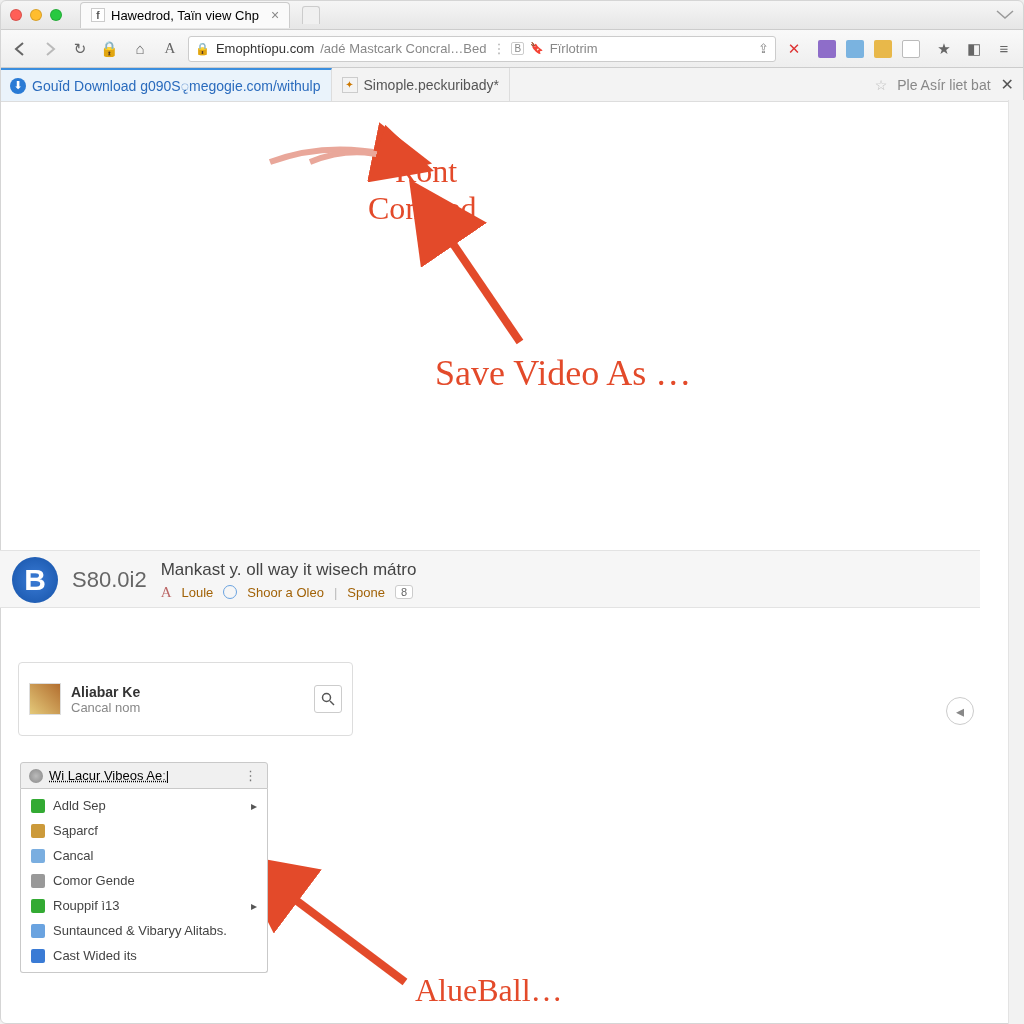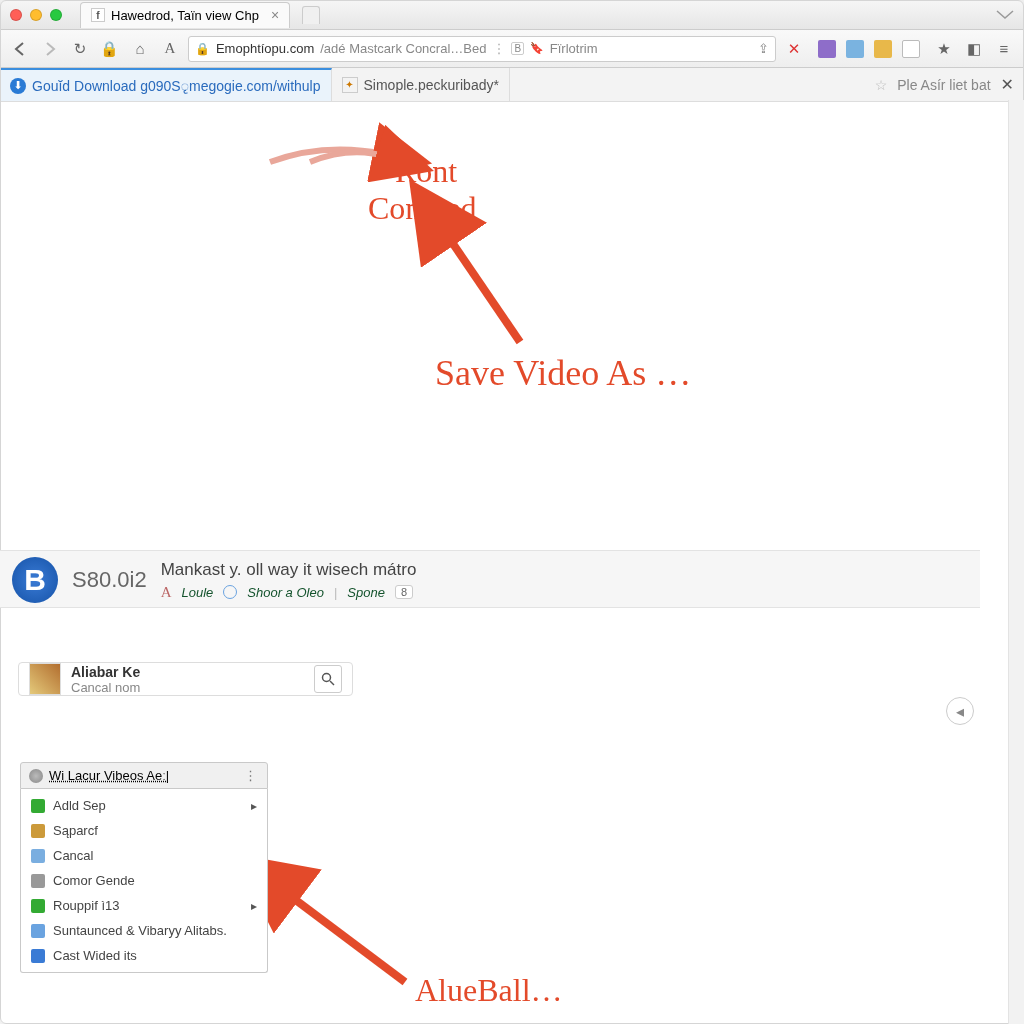--- a/index.html
+++ b/index.html
@@ -46,25 +46,25 @@
   .panel-actions { position:absolute; right:50px; top:454px; display:flex; gap:10px; align-items:center; }
   .panel-actions .tbtn2 { width:26px; height:26px; border:1px solid #ddd; background:#fff; border-radius:3px; display:flex; align-items:center; justify-content:center; color:#666; font-size:13px; }
   .rom-label { font-size:12px; font-weight:bold; color:#555; letter-spacing:.5px; margin-right:2px;}
 
   .panel-row { display:flex; align-items:center; gap:14px; }
   .blogo { width:46px; height:46px; border-radius:50%; background:radial-gradient(#3a7bd5,#1552a7); color:#fff; font-weight:bold; font-size:30px; display:flex; align-items:center; justify-content:center; }
   .panel-num { font-size:22px; color:#666; }
   .panel-text { flex:1; min-width:0; }
   .panel-title { font-size:17px; color:#444; }
   .panel-meta { display:flex; align-items:center; gap:10px; font-size:13px; color:#888; margin-top:4px; }
-  .panel-meta .a{ color:#14532d;font-style:italic; }
+  .panel-meta .a{ color:#a16207; }
   .badge { background:#fff; border:1px solid #ccc; border-radius:3px; padding:0 5px; font-size:11px; color:#666; }
 
   
-  .search-card { position:absolute; left:18px; top:560px; width:335px; border:1px solid #ddd; border-radius:4px; padding:0 10px; display:flex; align-items:center; gap:10px; }
+  .search-card { position:absolute; left:18px; top:560px; width:335px; border:1px solid #ddd; border-radius:4px; padding:20px 10px; display:flex; align-items:center; gap:10px; }
   .thumb { width:32px; height:32px; border:1px solid #ddd; background:linear-gradient(45deg,#e4c97a,#b26e2f); }
   .search-card .txt { flex:1; }
   .search-card .t1 { font-size:14px; font-weight:bold; color:#333; }
   .search-card .t2 { font-size:13px; color:#888; }
   .sbtn { width:28px; height:28px; border:1px solid #ccc; border-radius:3px; display:flex; align-items:center; justify-content:center; background:#fff; color:#555; }
 
   .navcircle { position:absolute; right:50px; top:595px; width:28px; height:28px; border:1px solid #ccc; border-radius:50%; display:flex; align-items:center; justify-content:center; color:#888; background:#fff; }
 
   
   .ctxwrap { position:absolute; left:20px; top:660px; width:248px; }

